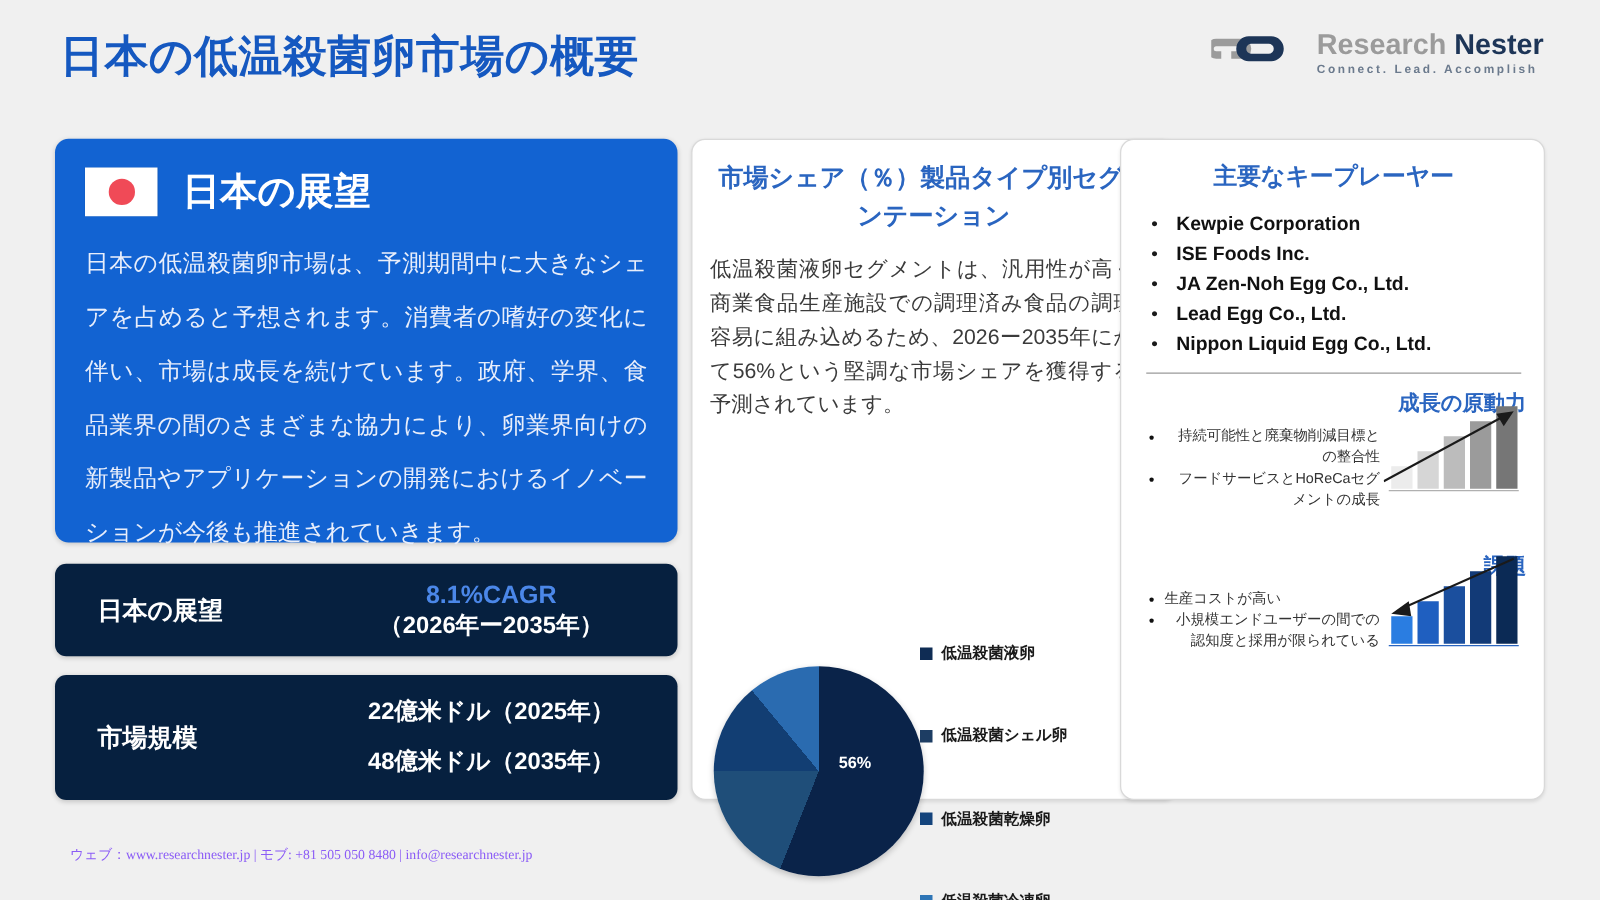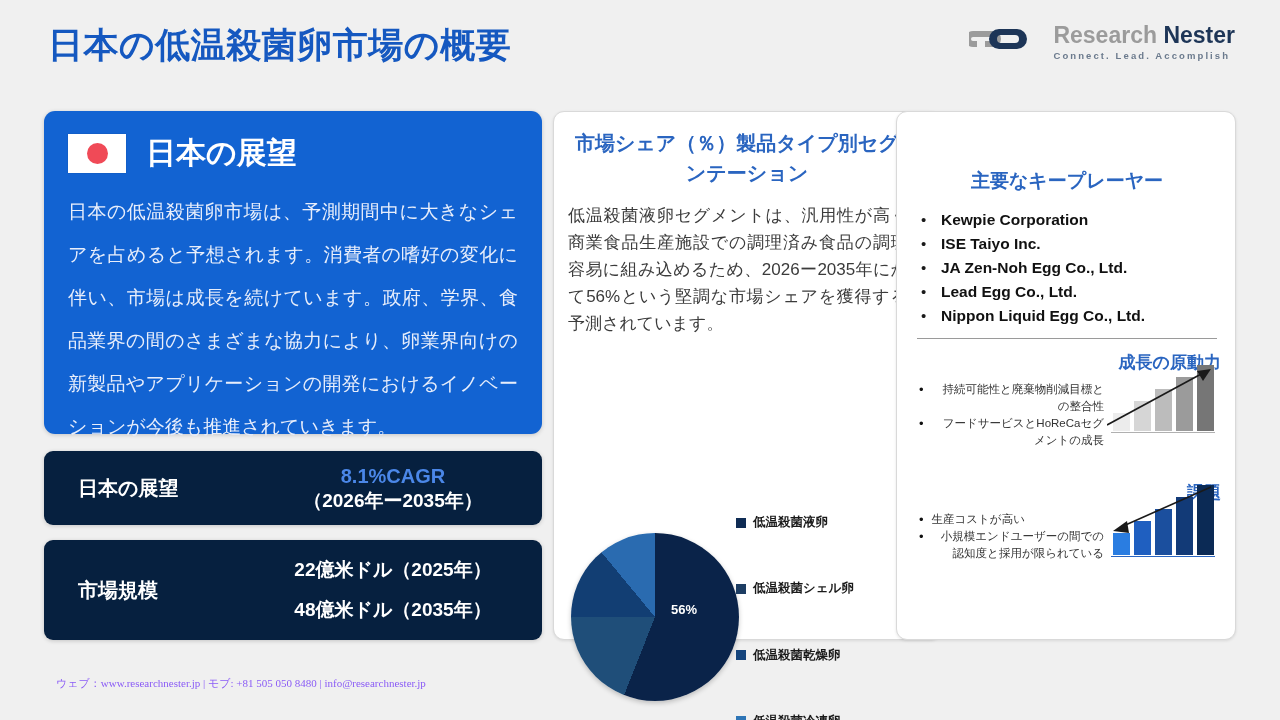--- a/index.html
+++ b/index.html
@@ -95,21 +95,21 @@
     color: #ffffff; font-size: 13px; font-weight: bold;
   }
   .legend { position: absolute; left: 168px; top: 0; width: 145px; height: 216px;
             display: flex; flex-direction: column; justify-content: space-between; }
   .legend-row { display: flex; align-items: center; gap: 7px; }
   .legend-swatch { width: 10px; height: 10px; flex: 0 0 auto; }
   .legend-label { font-size: 12.5px; color: #1a1a1a; font-weight: bold; white-space: nowrap; }
 
   
   .right-title {
-    color: #2a65c0; font-size: 19px; font-weight: bold; text-align: center; margin-top: 40px;
+    color: #2a65c0; font-size: 19px; font-weight: bold; text-align: center;
   }
   .player-list { margin: 14px 0 0 8px; }
   .player-row { display: flex; align-items: flex-start; gap: 10px; line-height: 24px; }
   .player-bullet { color: #1a1a1a; font-size: 15px; width: 10px; flex: 0 0 auto; }
   .player-name { font-size: 15.5px; font-weight: bold; color: #111111; white-space: nowrap; }
   .divider { height: 1px; background: #9a9a9a; margin: 10px 4px 0 4px; }
 
   .sub-block { position: relative; margin-top: 12px; text-align: right; }
   .sub-title { color: #2a65c0; font-size: 17px; font-weight: bold; margin-left: 12px; }
   .sub-list { margin: 7px 0 0 6px; width: 185px; }
@@ -209,21 +209,21 @@
 
   <div class="white-card" id="right-card">
     <div class="right-title">主要なキープレーヤー</div>
     <div class="player-list" id="player-list">
         <div class="player-row">
           <span class="player-bullet">•</span>
           <span class="player-name">Kewpie Corporation</span>
         </div>
         <div class="player-row">
           <span class="player-bullet">•</span>
-          <span class="player-name">ISE Taiyo Inc.</span>
+          <span class="player-name">ISE Foods Inc.</span>
         </div>
         <div class="player-row">
           <span class="player-bullet">•</span>
           <span class="player-name">JA Zen-Noh Egg Co., Ltd.</span>
         </div>
         <div class="player-row">
           <span class="player-bullet">•</span>
           <span class="player-name">Lead Egg Co., Ltd.</span>
         </div>
         <div class="player-row">

